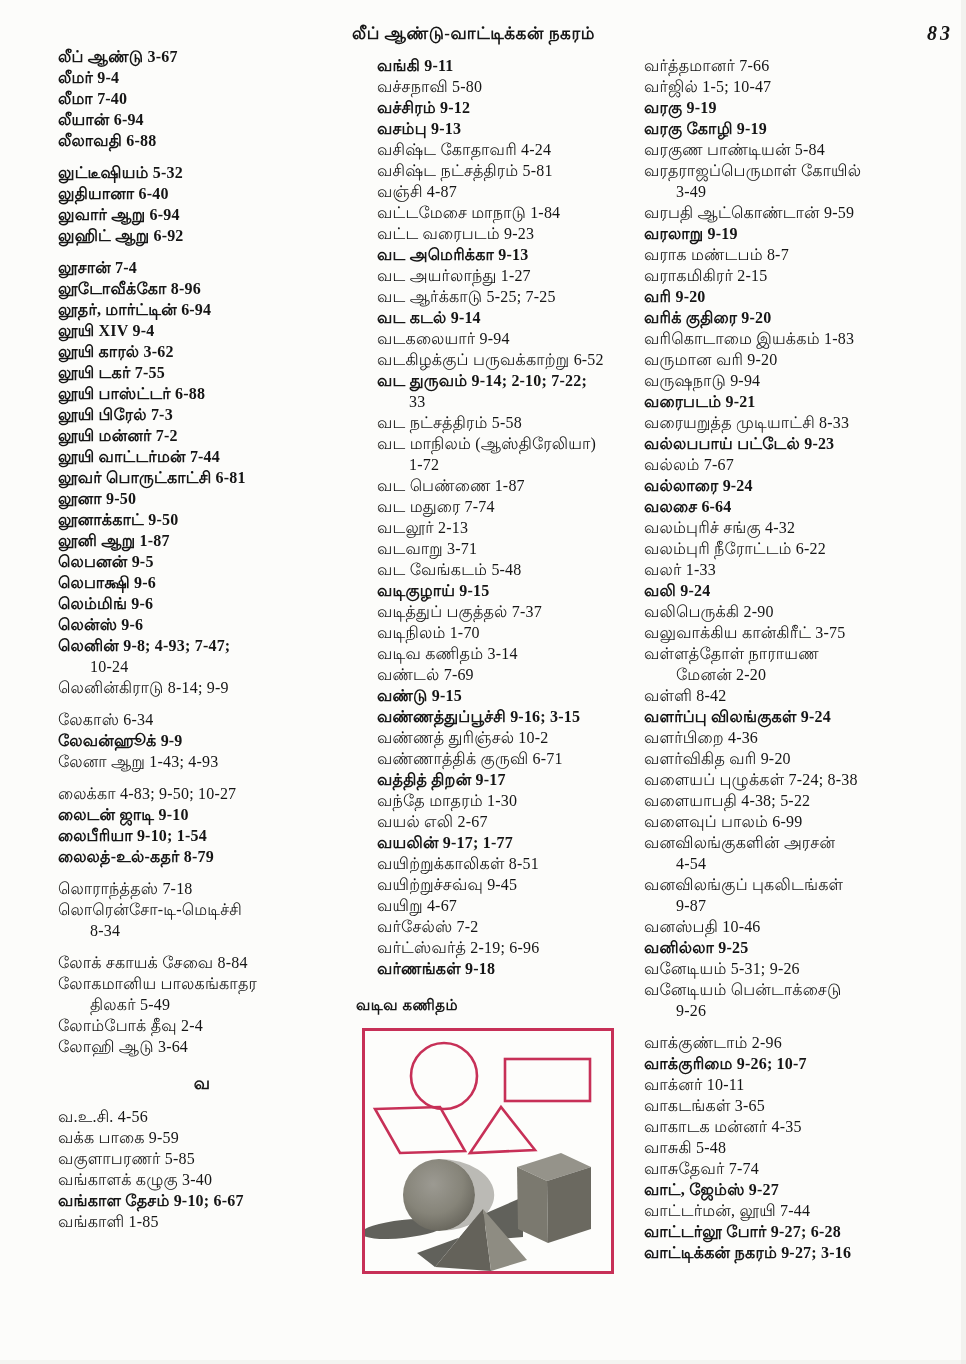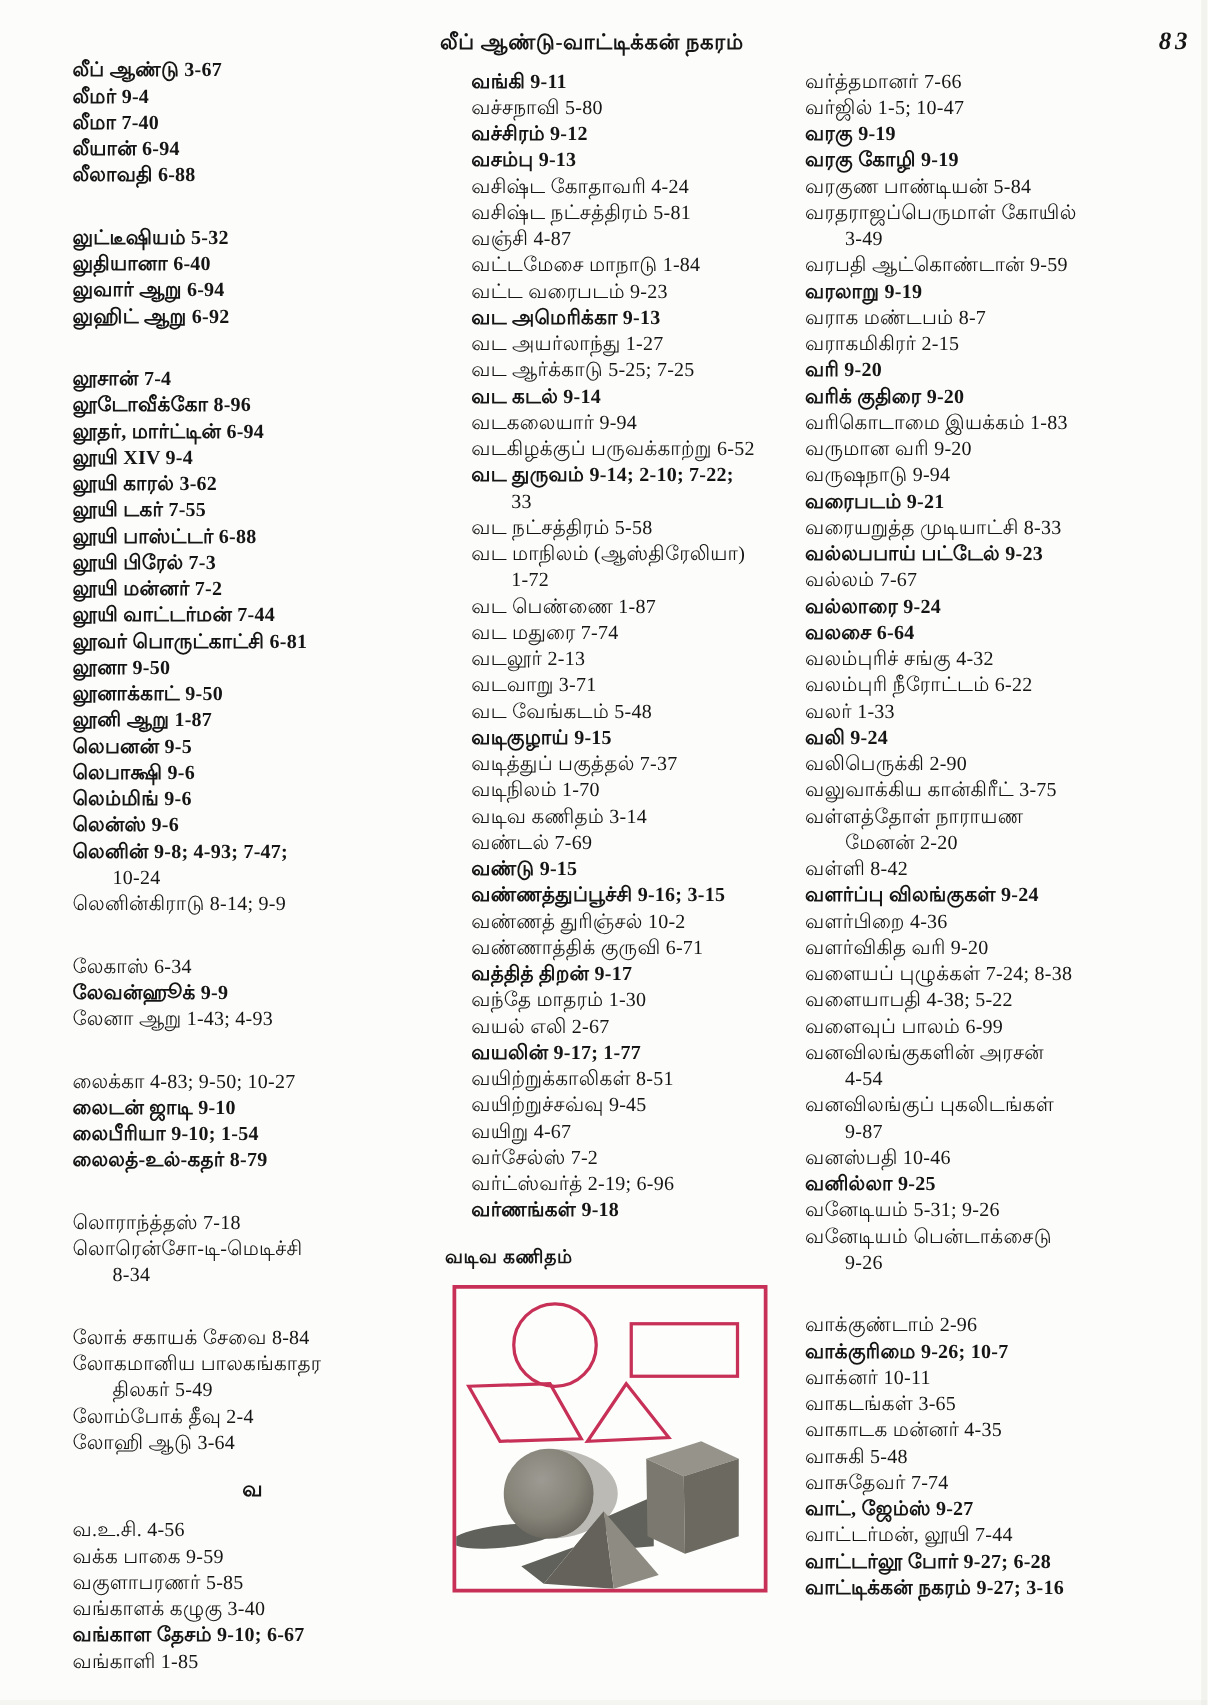--- a/index.html
+++ b/index.html
@@ -20,21 +20,21 @@
   }
   .col{position:absolute;}
   #col1{left:58px;top:46px;width:288px;}
   #col2{left:360px;top:55px;width:300px;margin-left:17px;}
   #col3{left:644px;top:55px;width:318px;}
   .entry{
     font-size:16px;line-height:21px;white-space:nowrap;
     font-weight:normal;letter-spacing:.2px;
   }
   .entry.bold{font-weight:bold;}
-  .entry.gap{margin-top:29px;}
+  .entry.gap{margin-top:11px;}
   .entry.indent{padding-left:32px;}
   .entry.section{
     text-align:center;font-weight:bold;font-size:17px;
     margin-top:16px;margin-bottom:12px;
   }
   .fig-caption{
     position:absolute;left:356px;top:997px;
     font-size:15px;font-weight:bold;letter-spacing:.5px;white-space:nowrap;
   }
   .fig-box{

